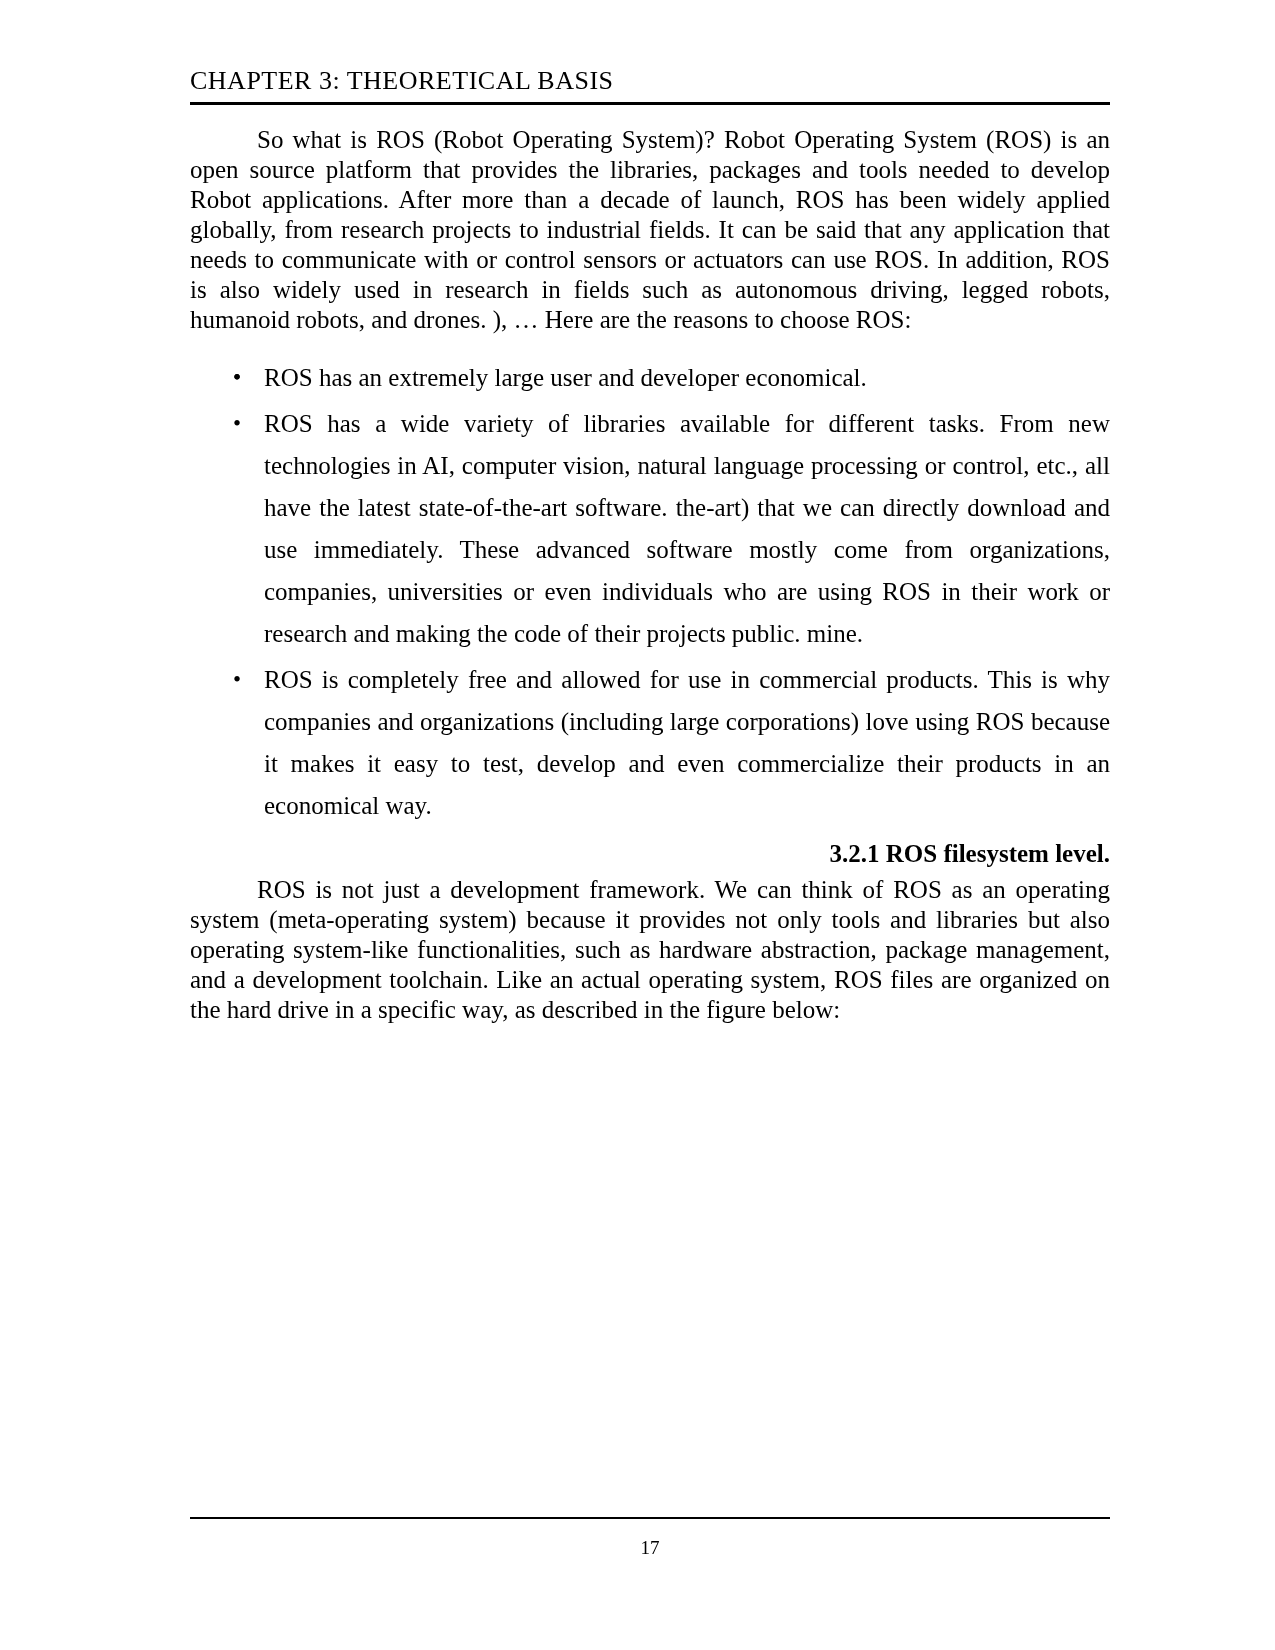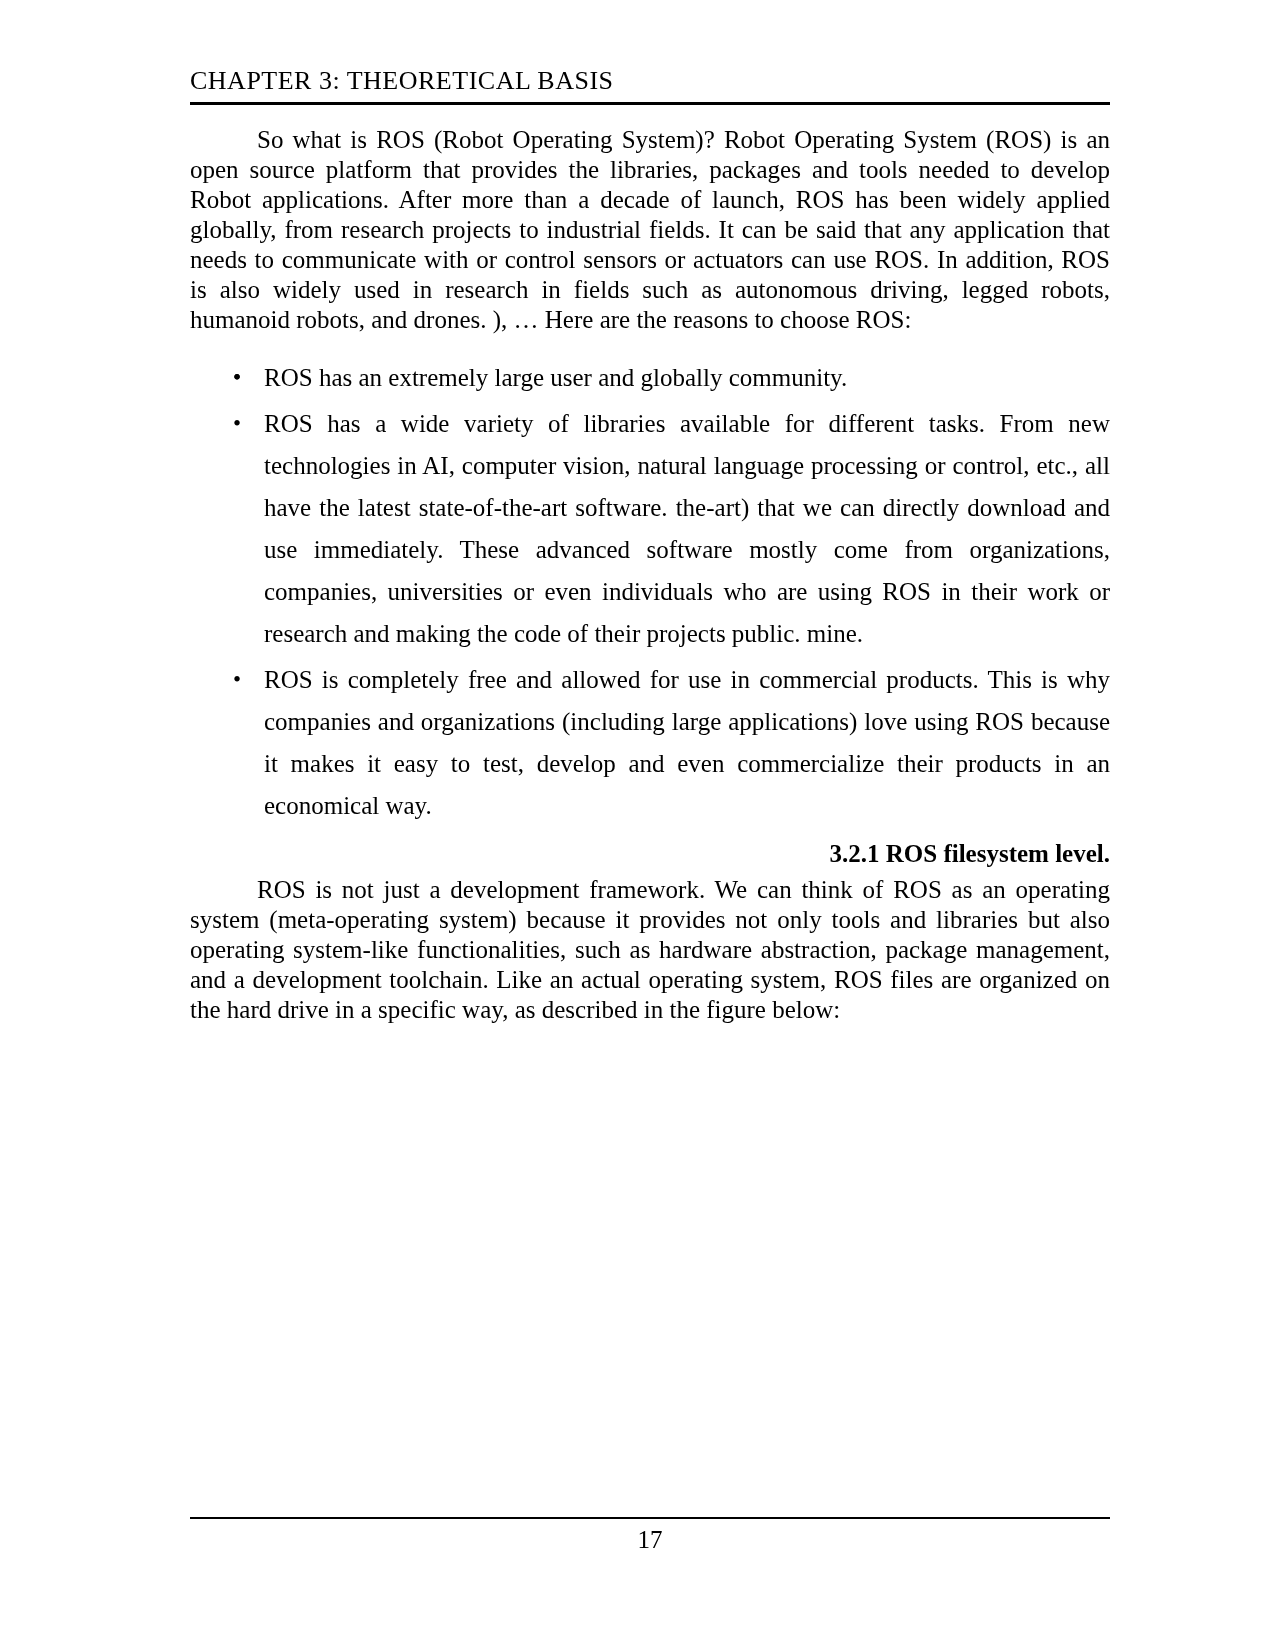--- a/index.html
+++ b/index.html
@@ -72,50 +72,50 @@
   .footer {
     position: absolute;
     left: 190px;
     top: 1517px;
     width: 920px;
     border-top: 2px solid #000000;
     text-align: center;
   }
   .page-number {
     display: inline-block;
-    padding-top: 6px;
-    font-size: 25px;
+    padding-top: 14px;
+    font-size: 19px;
     line-height: 30px;
   }
 </style>
 </head>
 <body>
 
 <div class="page">
   <div class="content">
 
     <div class="chapter-header">CHAPTER 3: THEORETICAL BASIS</div>
 
     <p class="para intro-para">So what is ROS (Robot Operating System)? Robot Operating System (ROS) is an open source platform that provides the libraries, packages and tools needed to develop Robot applications. After more than a decade of launch, ROS has been widely applied globally, from research projects to industrial fields. It can be said that any application that needs to communicate with or control sensors or actuators can use ROS. In addition, ROS is also widely used in research in fields such as autonomous driving, legged robots, humanoid robots, and drones. ), … Here are the reasons to choose ROS:</p>
 
     <ul class="bullet-list">
       <li>
         <span class="bullet-marker">•</span>
       </li>
       <li>
         <span class="bullet-marker">•</span>
-        <span>ROS has an extremely large user and globally community.</span>
+        <span>ROS has an extremely large user and developer economical.</span>
       </li>
       <li>
         <span class="bullet-marker">•</span>
         <span>ROS has a wide variety of libraries available for different tasks. From new technologies in AI, computer vision, natural language processing or control, etc., all have the latest state-of-the-art software. the-art) that we can directly download and use immediately. These advanced software mostly come from organizations, companies, universities or even individuals who are using ROS in their work or research and making the code of their projects public. mine.</span>
       </li>
       <li>
         <span class="bullet-marker">•</span>
-        <span>ROS is completely free and allowed for use in commercial products. This is why companies and organizations (including large applications) love using ROS because it makes it easy to test, develop and even commercialize their products in an economical way.</span>
+        <span>ROS is completely free and allowed for use in commercial products. This is why companies and organizations (including large corporations) love using ROS because it makes it easy to test, develop and even commercialize their products in an economical way.</span>
       </li>
     </ul>
 
     <h3 class="section-heading">3.2.1 ROS filesystem level.</h3>
 
     <p class="para body-para">ROS is not just a development framework. We can think of ROS as an operating system (meta-operating system) because it provides not only tools and libraries but also operating system-like functionalities, such as hardware abstraction, package management, and a development toolchain. Like an actual operating system, ROS files are organized on the hard drive in a specific way, as described in the figure below:</p>
 
   </div>
 
   <div class="footer">

